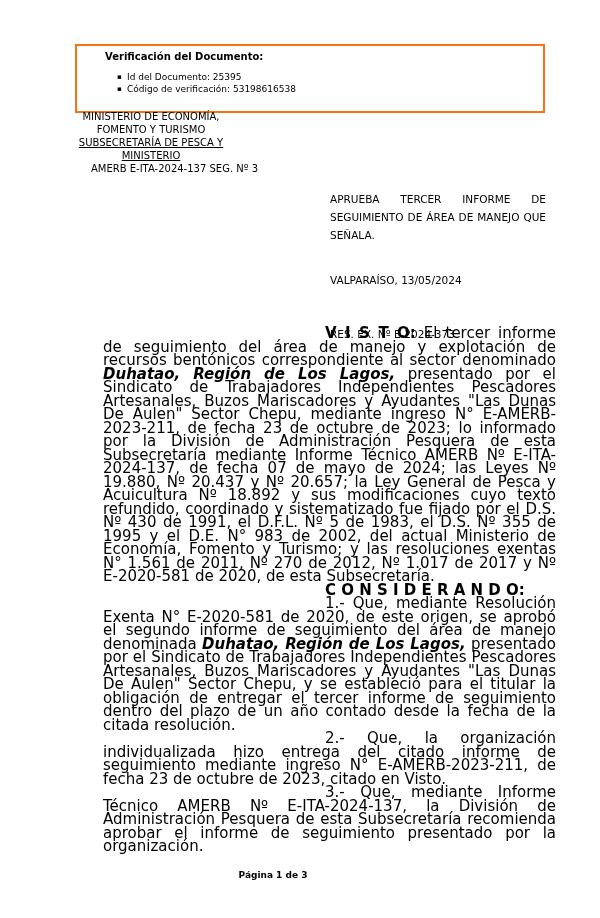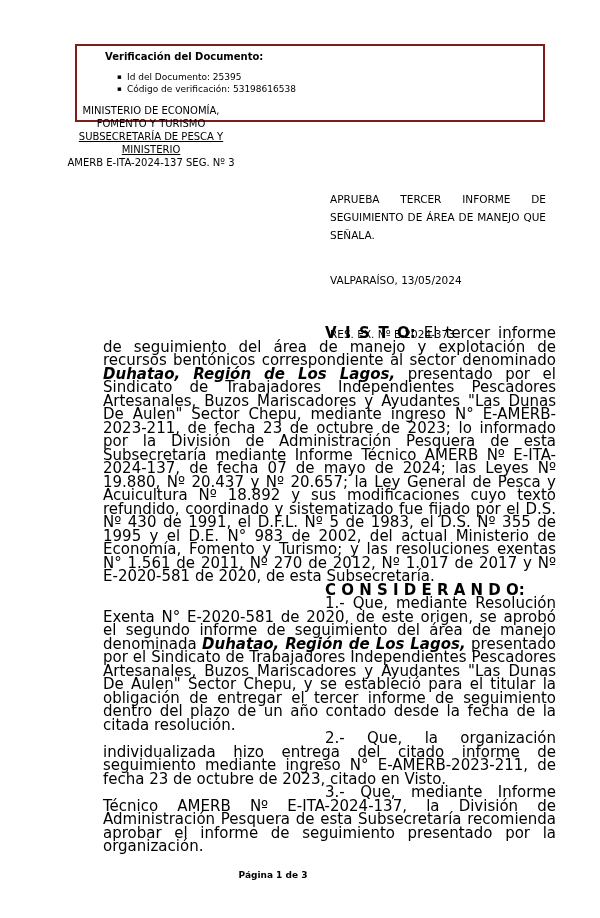--- a/index.html
+++ b/index.html
@@ -6,40 +6,40 @@
   .page{
     position:relative;
     width:600px;height:918px;
     background:#ffffff;
     color:#000000;
     font-family:"DejaVu Sans","Liberation Sans",sans-serif;
     overflow:hidden;
   }
   
   .verify-box{
-    position:absolute;left:75px;top:44px;width:470px;height:78px;
-    border:2px solid #7f1d1d;box-sizing:border-box;
+    position:absolute;left:75px;top:44px;width:470px;height:69px;
+    border:2px solid #f97316;box-sizing:border-box;
   }
   .vb-title{
     position:absolute;left:28px;top:5px;
     font-size:10px;font-weight:bold;white-space:nowrap;
   }
   .vb-list{
     position:absolute;left:40px;top:25px;margin:0;padding:0;
     list-style:none;font-size:9px;line-height:12px;
   }
   .vb-list li{white-space:nowrap;}
   .vb-bullet{display:inline-block;width:10px;font-size:7px;vertical-align:1px;}
   
   .letterhead{
-    position:absolute;left:44px;top:104px;width:214px;
+    position:absolute;left:44px;top:110px;width:214px;
     font-size:10px;line-height:13px;text-align:center;
   }
   .lh-bold{font-weight:normal;text-decoration:underline;}
-  .lh-ref{text-align:center;white-space:nowrap;}
+  .lh-ref{text-align:right;white-space:nowrap;}
   
   .title-col{
     position:absolute;left:330px;top:190px;width:216px;
     font-size:10.5px;line-height:18px;
   }
   .subject{text-align:justify;}
   .place-date{margin-top:27px;white-space:nowrap;}
   .res-no{margin-top:36px;white-space:nowrap;}
   
   .body{

